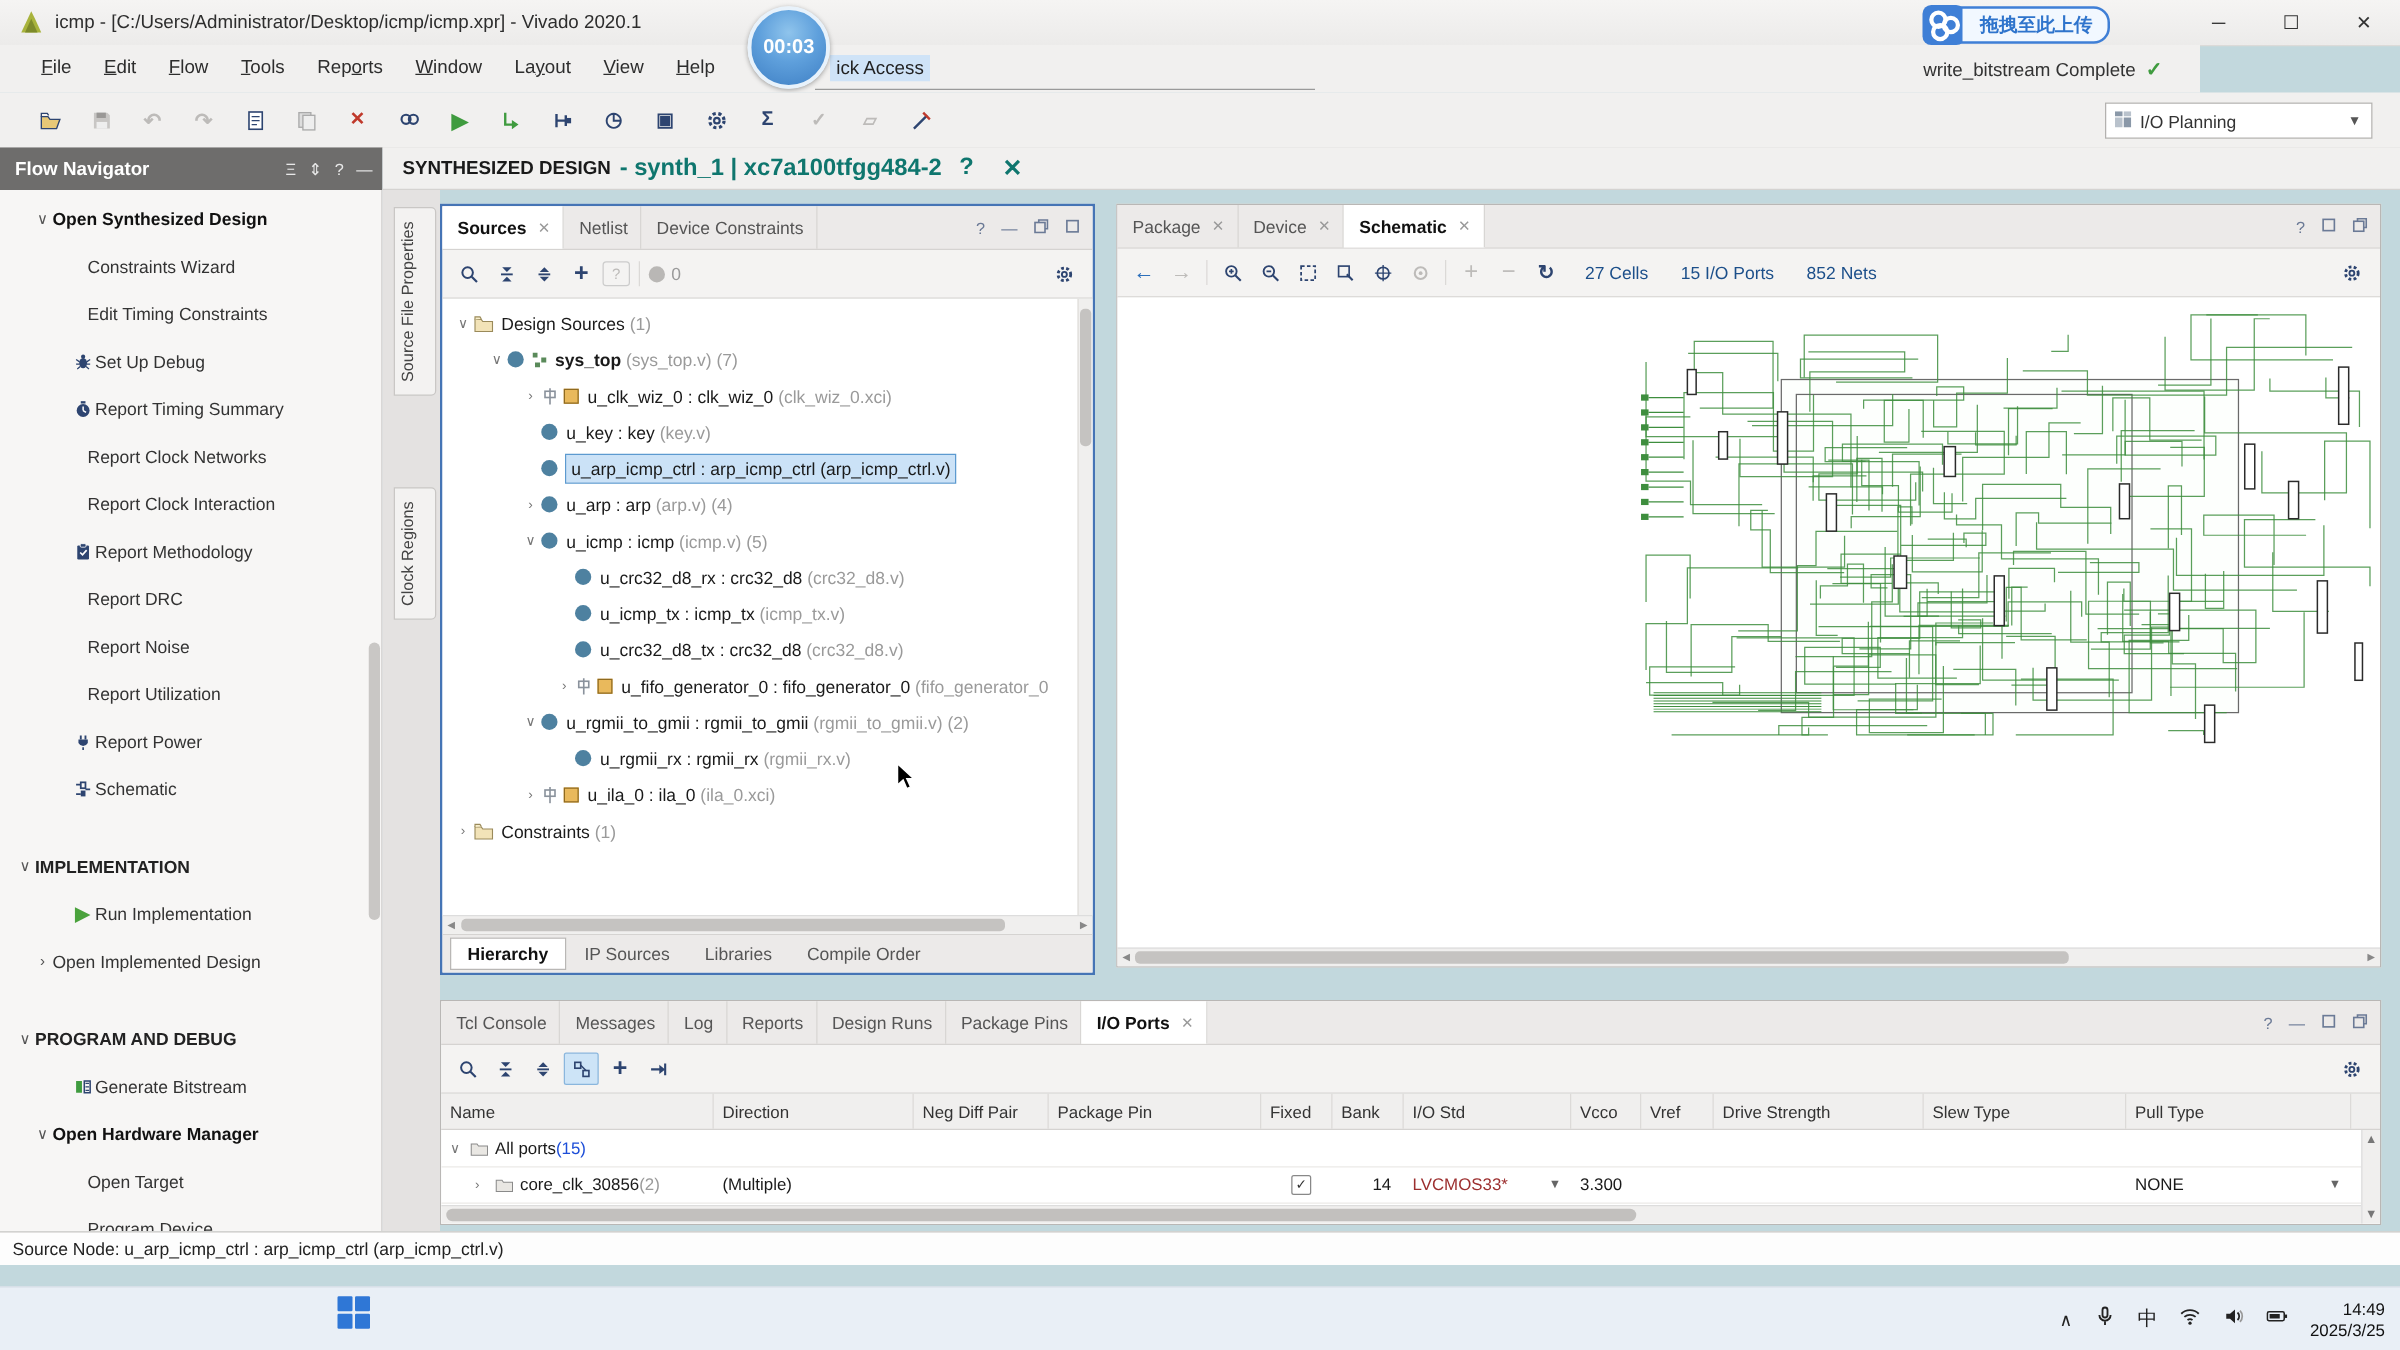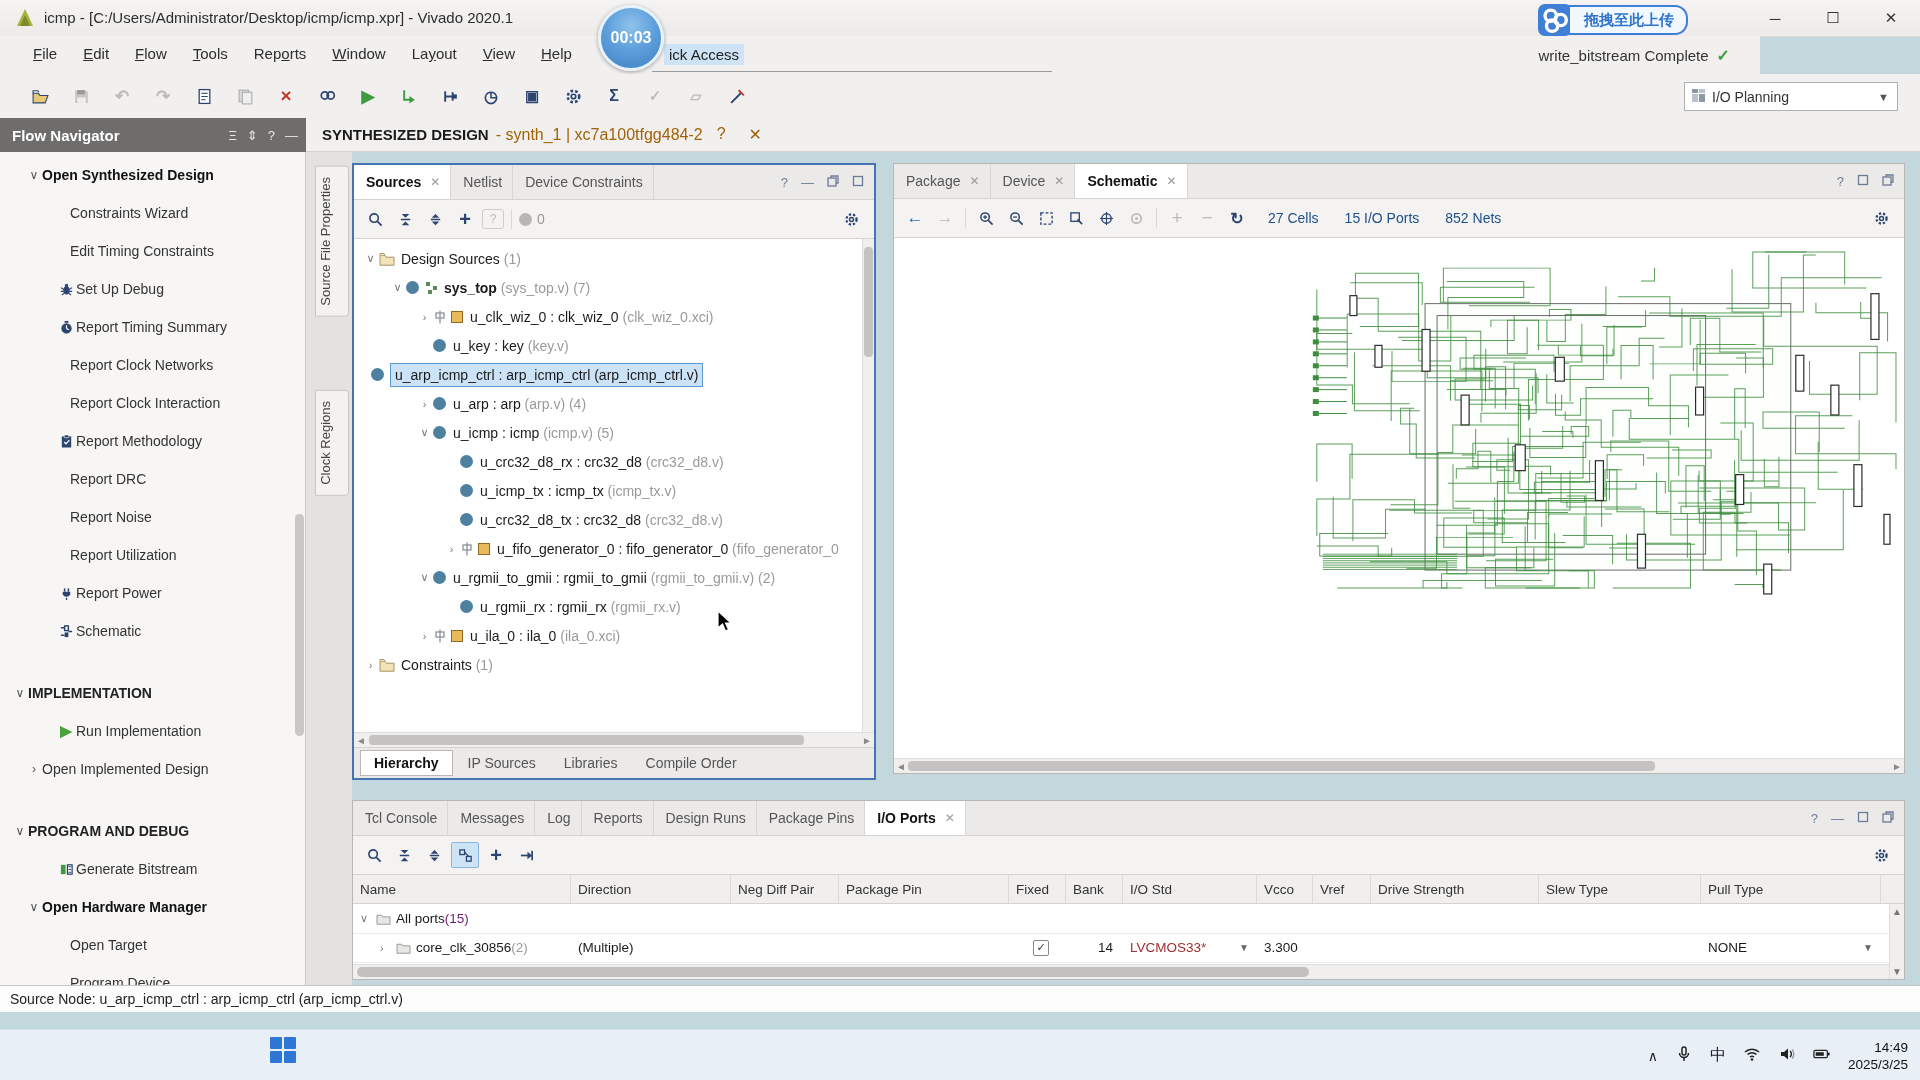--- a/index.html
+++ b/index.html
@@ -29,21 +29,21 @@
   .tb-ico.dis{color:#bdbbb9;}
   .tb-ico svg{width:17px;height:17px;}
   .layout-combo{position:absolute;right:22px;top:8px;width:212px;height:27px;background:#fff;border:1px solid #b3b1af;display:flex;align-items:center;font-size:14px;color:#333;}
   .layout-combo .lc-ico{margin:0 7px;}
   .layout-combo .lc-car{margin-left:auto;margin-right:8px;color:#555;font-size:11px;}
   
   .flownav-header{position:absolute;left:0;top:118px;width:306px;height:34px;background:#6e6d6c;color:#fff;font-weight:bold;font-size:15px;display:flex;align-items:center;padding-left:12px;box-sizing:border-box;}
   .fnh-icons{margin-left:auto;margin-right:8px;display:flex;gap:10px;font-size:13px;color:#e8e8e8;font-weight:normal;}
   .banner{position:absolute;left:306px;top:118px;width:1614px;height:34px;background:#f1f0ef;border-bottom:1px solid #d5d3d1;box-sizing:border-box;display:flex;align-items:center;}
   .banner b{font-size:15px;color:#1a1a1a;margin-left:16px;}
-  .banner span{font-size:16px;color:#a16207;margin-left:7px;}
+  .banner span{font-size:19px;color:#0f766e;margin-left:7px;font-weight:bold;}
   .banner-icons{margin-left:auto;margin-right:14px;display:flex;gap:16px;color:#777;font-size:14px;}
   
   .flownav{position:absolute;left:0;top:152px;width:306px;height:833px;background:#f7f6f5;border-right:1px solid #cfcdcb;box-sizing:border-box;overflow:hidden;padding-top:4px;}
   .fn-row{height:38px;display:flex;align-items:center;font-size:14px;color:#333;white-space:nowrap;}
   .fn-row.gap{margin-top:24px;}
   .fn-row .chev{width:16px;color:#555;font-size:12px;text-align:center;flex:none;}
   .fn-row .fn-ico{width:20px;flex:none;display:flex;justify-content:center;color:#2d4470;font-size:14px;}
   .fn-row .fn-ico svg{width:15px;height:15px;}
   .fn-row.bold .lbl{font-weight:bold;color:#111;}
   .fn-row.section .lbl{font-weight:bold;color:#222;}
@@ -506,21 +506,21 @@
             <rect x="3" y="3" width="8" height="5" fill="none" stroke="#8a929c" stroke-width="1.3"></rect>
           </svg>
           <span class="tr-sq"></span>
           <span class="seltext"><span class="tlabel">u_clk_wiz_0 : clk_wiz_0</span><span class="gray"> (clk_wiz_0.xci)</span></span>
         </div>
         <div class="tr-row" style="padding-left: 62px;">
           <span class="chev"></span>
           <span class="tr-circle"></span>
           <span class="seltext"><span class="tlabel">u_key : key</span><span class="gray"> (key.v)</span></span>
         </div>
-        <div class="tr-row sel" style="">
+        <div class="tr-row sel" style="padding-left: 62px;">
           <span class="chev"></span>
           <span class="tr-circle"></span>
           <span class="seltext"><span class="tlabel">u_arp_icmp_ctrl : arp_icmp_ctrl (arp_icmp_ctrl.v)</span><span class="gray"></span></span>
         </div>
         <div class="tr-row" style="padding-left: 62px;">
           <span class="chev">›</span>
           <span class="tr-circle"></span>
           <span class="seltext"><span class="tlabel">u_arp : arp</span><span class="gray"> (arp.v) (4)</span></span>
         </div>
         <div class="tr-row" style="padding-left: 62px;">
@@ -999,21 +999,21 @@
             <span class="ddcar">▼</span>
           </span>
         </div>
         <div class="tbl-row" style="top: 0px;">
           <span class="cellabs" style="left:0;width:218px;padding-left:7px;">
             <span class="chev" style="width:15px;color:#777;font-size:11px;">∨</span>
             <svg width="15" height="13" viewBox="0 0 16 14" style="margin:0 5px 0 1px;">
               <path d="M1 3.5 h5 l1.2 1.7 H15 v8 H1z" fill="#e9e7e3" stroke="#8a8a8a" stroke-width=".9"></path>
             </svg>
             <span class="rname">All ports</span>
-            <span style="color:#701a75;" class="rcount"> (15)</span>
+            <span style="color:#1d4ed8;" class="rcount"> (15)</span>
           </span>
         </div>
 
     <div class="bp-hscroll">
           <div class="thumb"></div>
         </div>
         <div class="bp-vscroll">
           <span>▲</span>
           <span>▼</span>
         </div>

